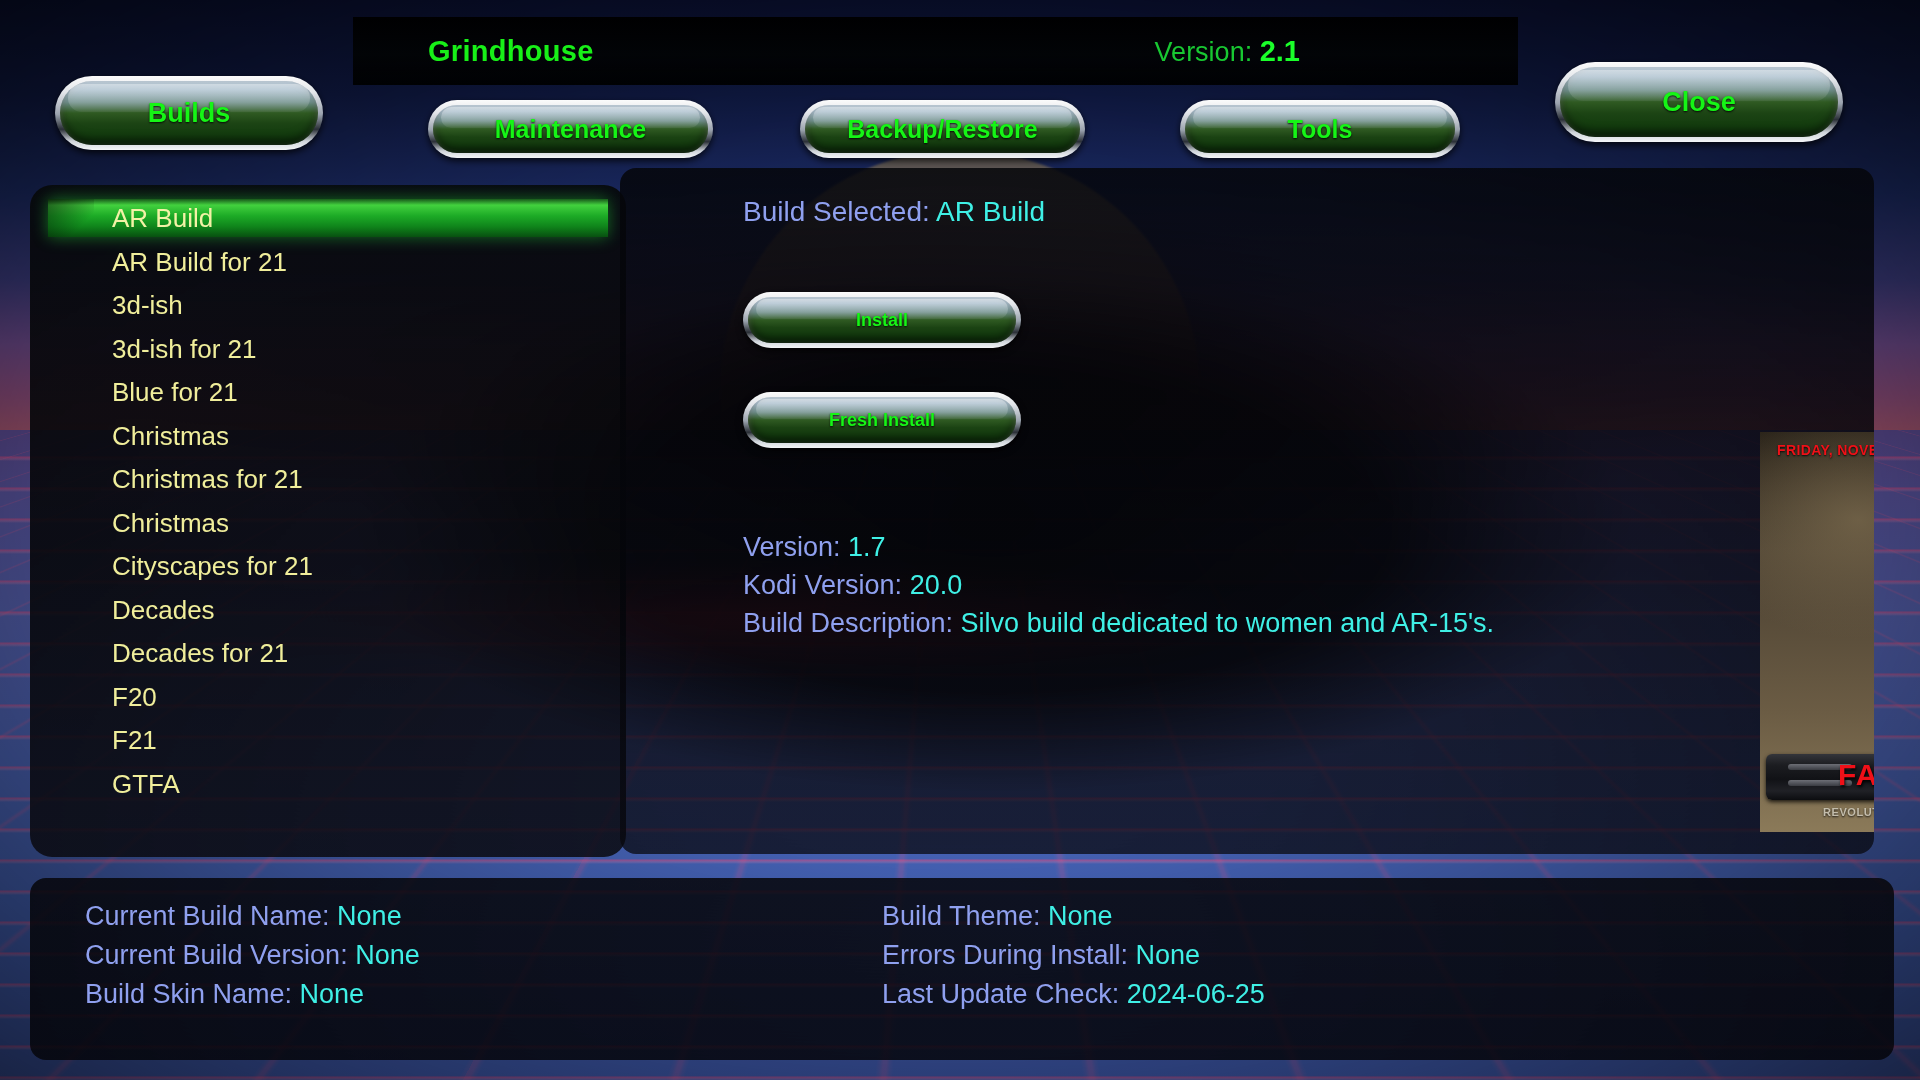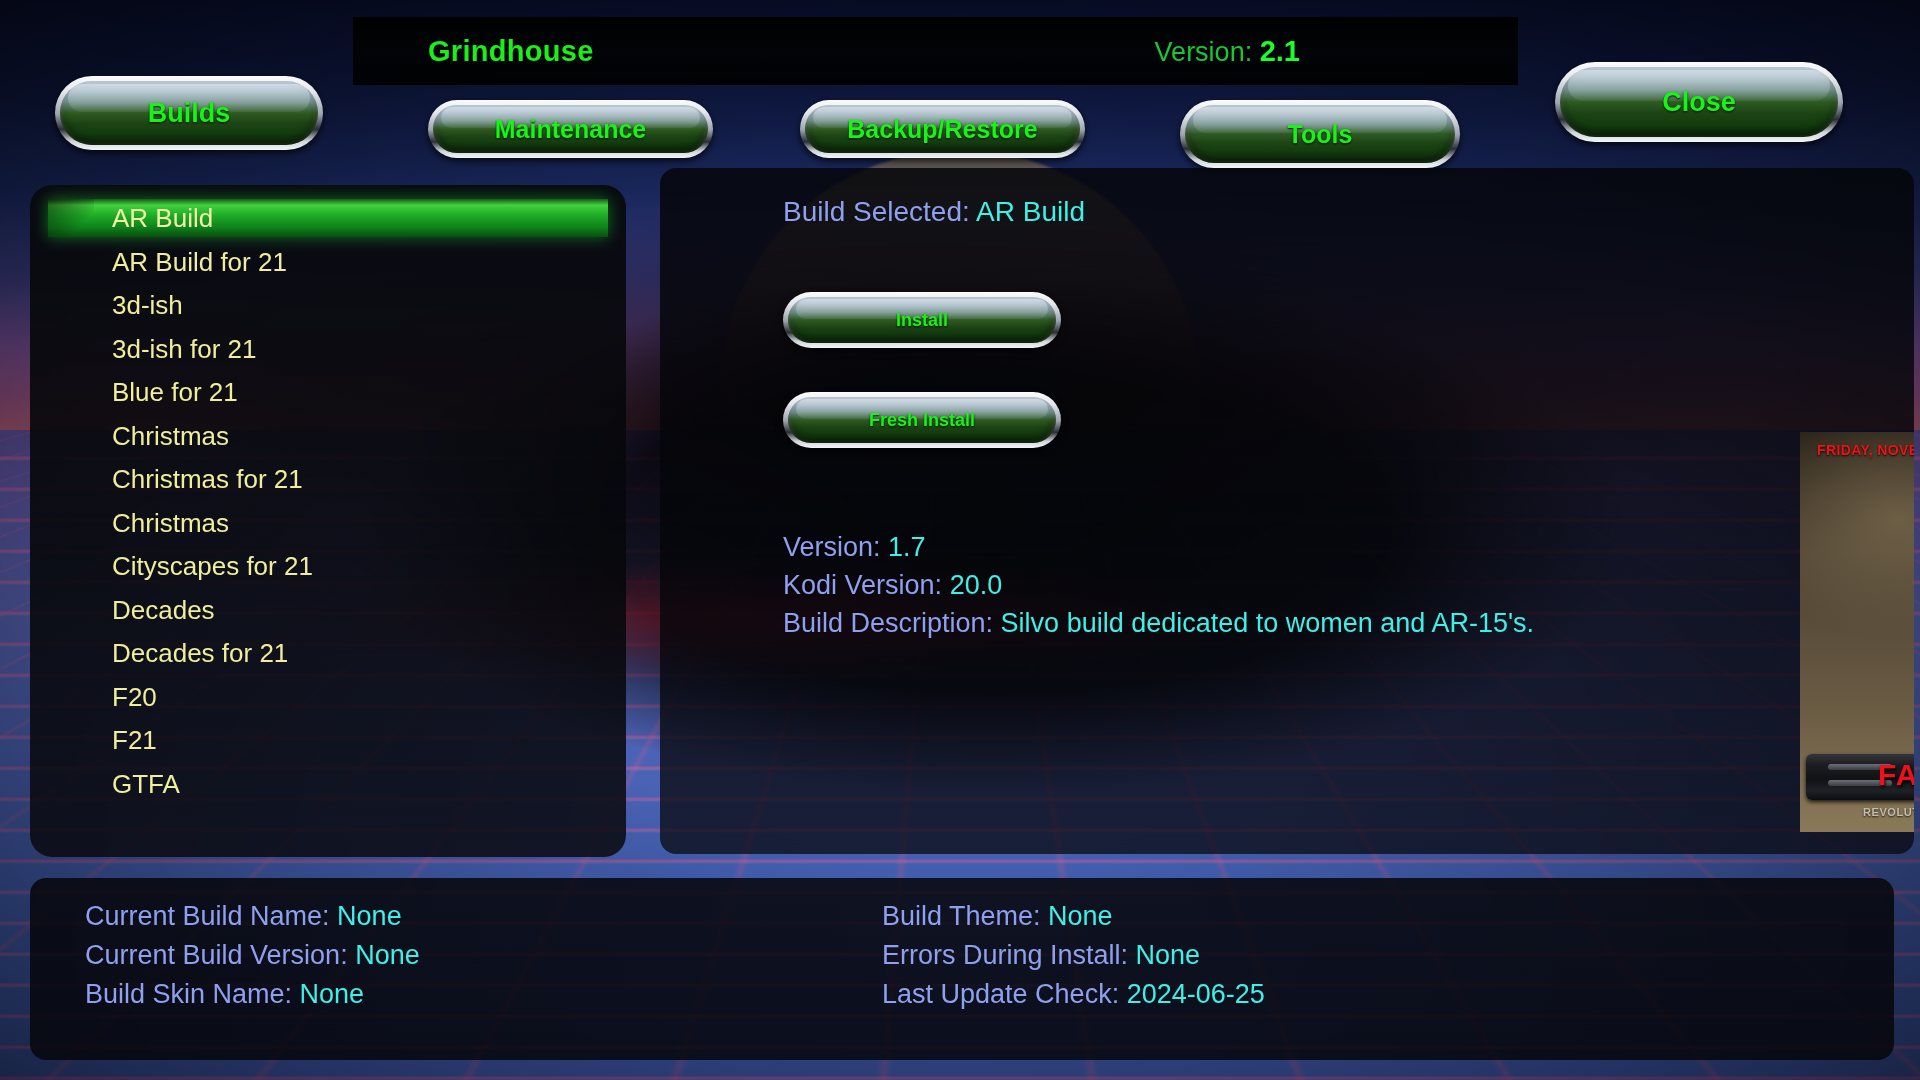--- a/index.html
+++ b/index.html
@@ -183,21 +183,21 @@
     color: #16f516;
     font-weight: bold;
     font-size: 25px;
     text-shadow: 0 1px 2px rgba(0,0,0,.85);
     white-space: nowrap;
   }
 
   #btn-builds      { left: 55px;   top: 76px;  width: 268px; height: 74px; }
   #btn-maintenance { left: 428px;  top: 100px; width: 285px; height: 58px; }
   #btn-backup      { left: 800px;  top: 100px; width: 285px; height: 58px; }
-  #btn-tools       { left: 1180px; top: 100px; width: 280px; height: 68px; }
+  #btn-tools       { left: 1180px; top: 100px; width: 280px; height: 58px; }
   #btn-close       { left: 1555px; top: 62px;  width: 288px; height: 80px; }
   #btn-builds .pill-label      { font-size: 27px; }
   #btn-close  .pill-label      { font-size: 27px; }
 
   
   .list-panel {
     position: absolute;
     left: 30px; top: 185px;
     width: 596px; height: 672px;
     border-radius: 22px;
@@ -241,21 +241,21 @@
     left: 18px; top: 2px;
     width: 46px; height: 38px;
     background: linear-gradient(135deg, rgba(0,0,0,.55) 0%, rgba(0,0,0,0) 72%);
     z-index: 1;
   }
   .list-item .li-label { position: relative; z-index: 2; }
 
   
   .detail-panel {
     position: absolute;
-    left: 660px; top: 168px;
+    left: 620px; top: 168px;
     width: 1254px; height: 686px;
     border-radius: 16px;
     background: linear-gradient(180deg, rgba(5,6,10,.86) 0%, rgba(4,5,9,.80) 60%, rgba(8,8,14,.74) 100%);
     overflow: hidden;
   }
 
   .kv { white-space: nowrap; }
   .kv .k { color: #8fa0ef; }
   .kv .v { color: #3ff0e6; }
 

